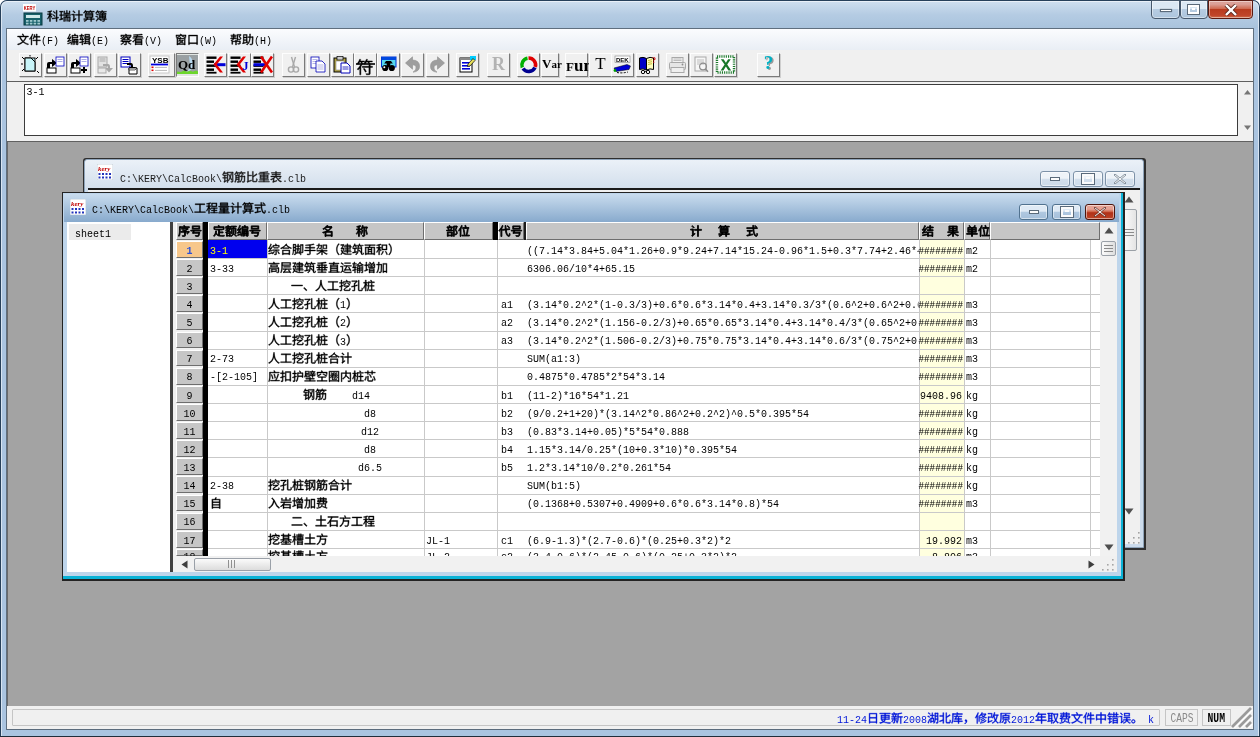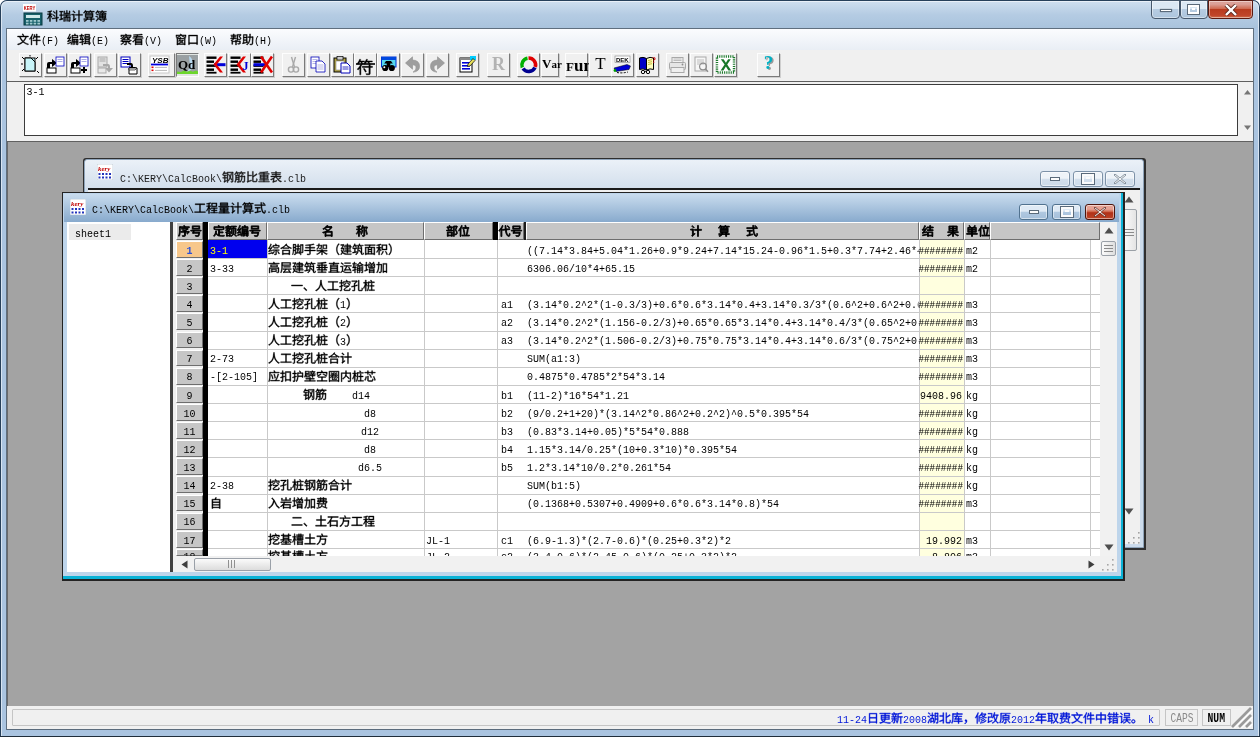--- a/index.html
+++ b/index.html
@@ -129,21 +129,21 @@
       <g stroke="#0000c0">
         <line x1="3.5" y1="4.5" x2="9.5" y2="4.5"></line>
         <line x1="3.5" y1="6.5" x2="9.5" y2="6.5"></line>
         <line x1="3.5" y1="8.5" x2="9.5" y2="8.5"></line>
       </g>
       <path d="M8 8 L12 8 Q14 8 14 11 L14 12 L17 12 L13.5 16.5 L10 12 L12 12 L12 10 L8 10 Z" fill="#000"></path>
       <path d="M10 13h8v6h-8z" fill="#fff" stroke="#000"></path>
       <path d="M10 13h8l-2 2h-6z" fill="#ddd" stroke="#000" stroke-width=".6"></path>
     </svg>
   </div>
-<div style="position:absolute;left:148px;top:53px;width:27px;height:24px;background:#f0f0f0;border:1px solid;border-color:#fdfdfd #7a7a7a #7a7a7a #fdfdfd;box-shadow:1px 1px 0 #cfcfcf;box-sizing:border-box;font-style:italic;">
+<div style="position:absolute;left:148px;top:53px;width:27px;height:24px;background:#f0f0f0;border:1px solid;border-color:#fdfdfd #7a7a7a #7a7a7a #fdfdfd;box-shadow:1px 1px 0 #cfcfcf;box-sizing:border-box;">
     <svg width="21" height="20" viewBox="0 0 21 20" style="position:absolute;left:0;top:1px;">
       <rect x="1" y="1" width="19" height="17" fill="#fff" stroke="#c8c8c8"></rect>
       <text x="3" y="8" font-size="8" font-weight="bold" fill="#000" font-family="Liberation Sans">YSB</text>
       <rect x="2" y="8.6" width="17" height="1.8" fill="#0000e0"></rect>
       <g fill="#e00000">
         <rect x="2.5" y="11.5" width="2" height="1.6"></rect>
         <rect x="2.5" y="14.5" width="2" height="1.6"></rect>
       </g>
       <g stroke="#b8b8b8">
         <line x1="6" y1="12.4" x2="18" y2="12.4"></line>

